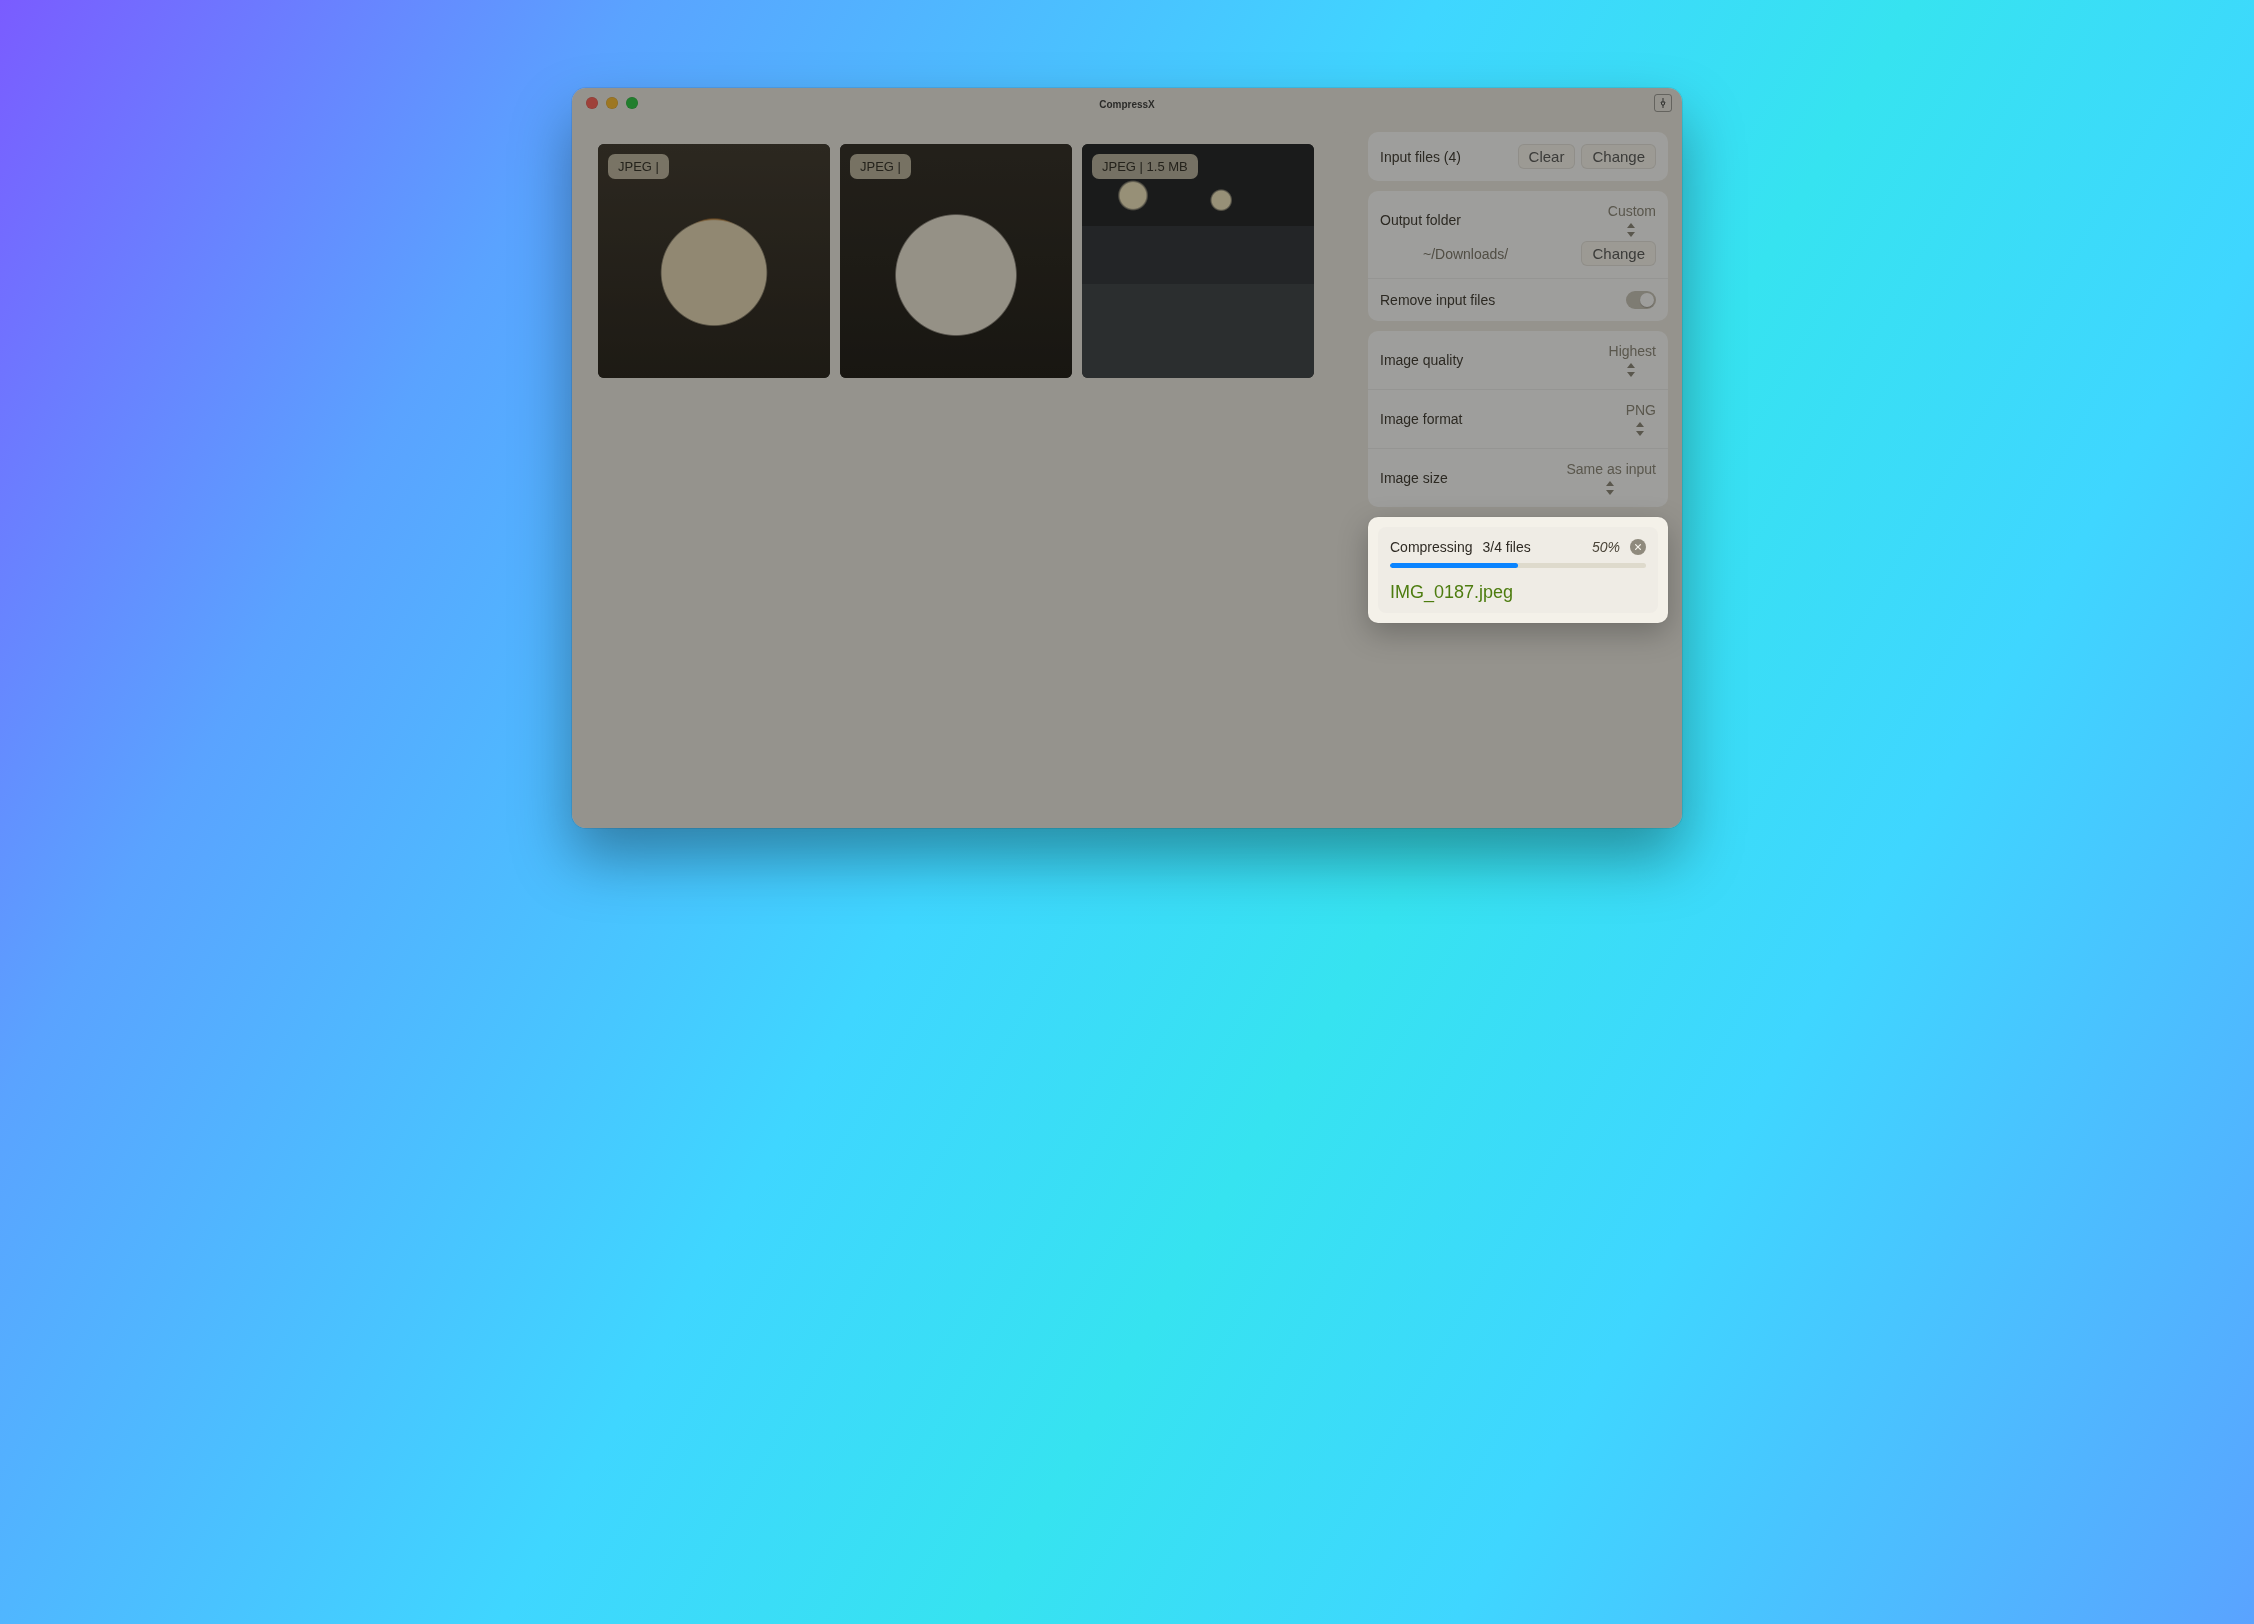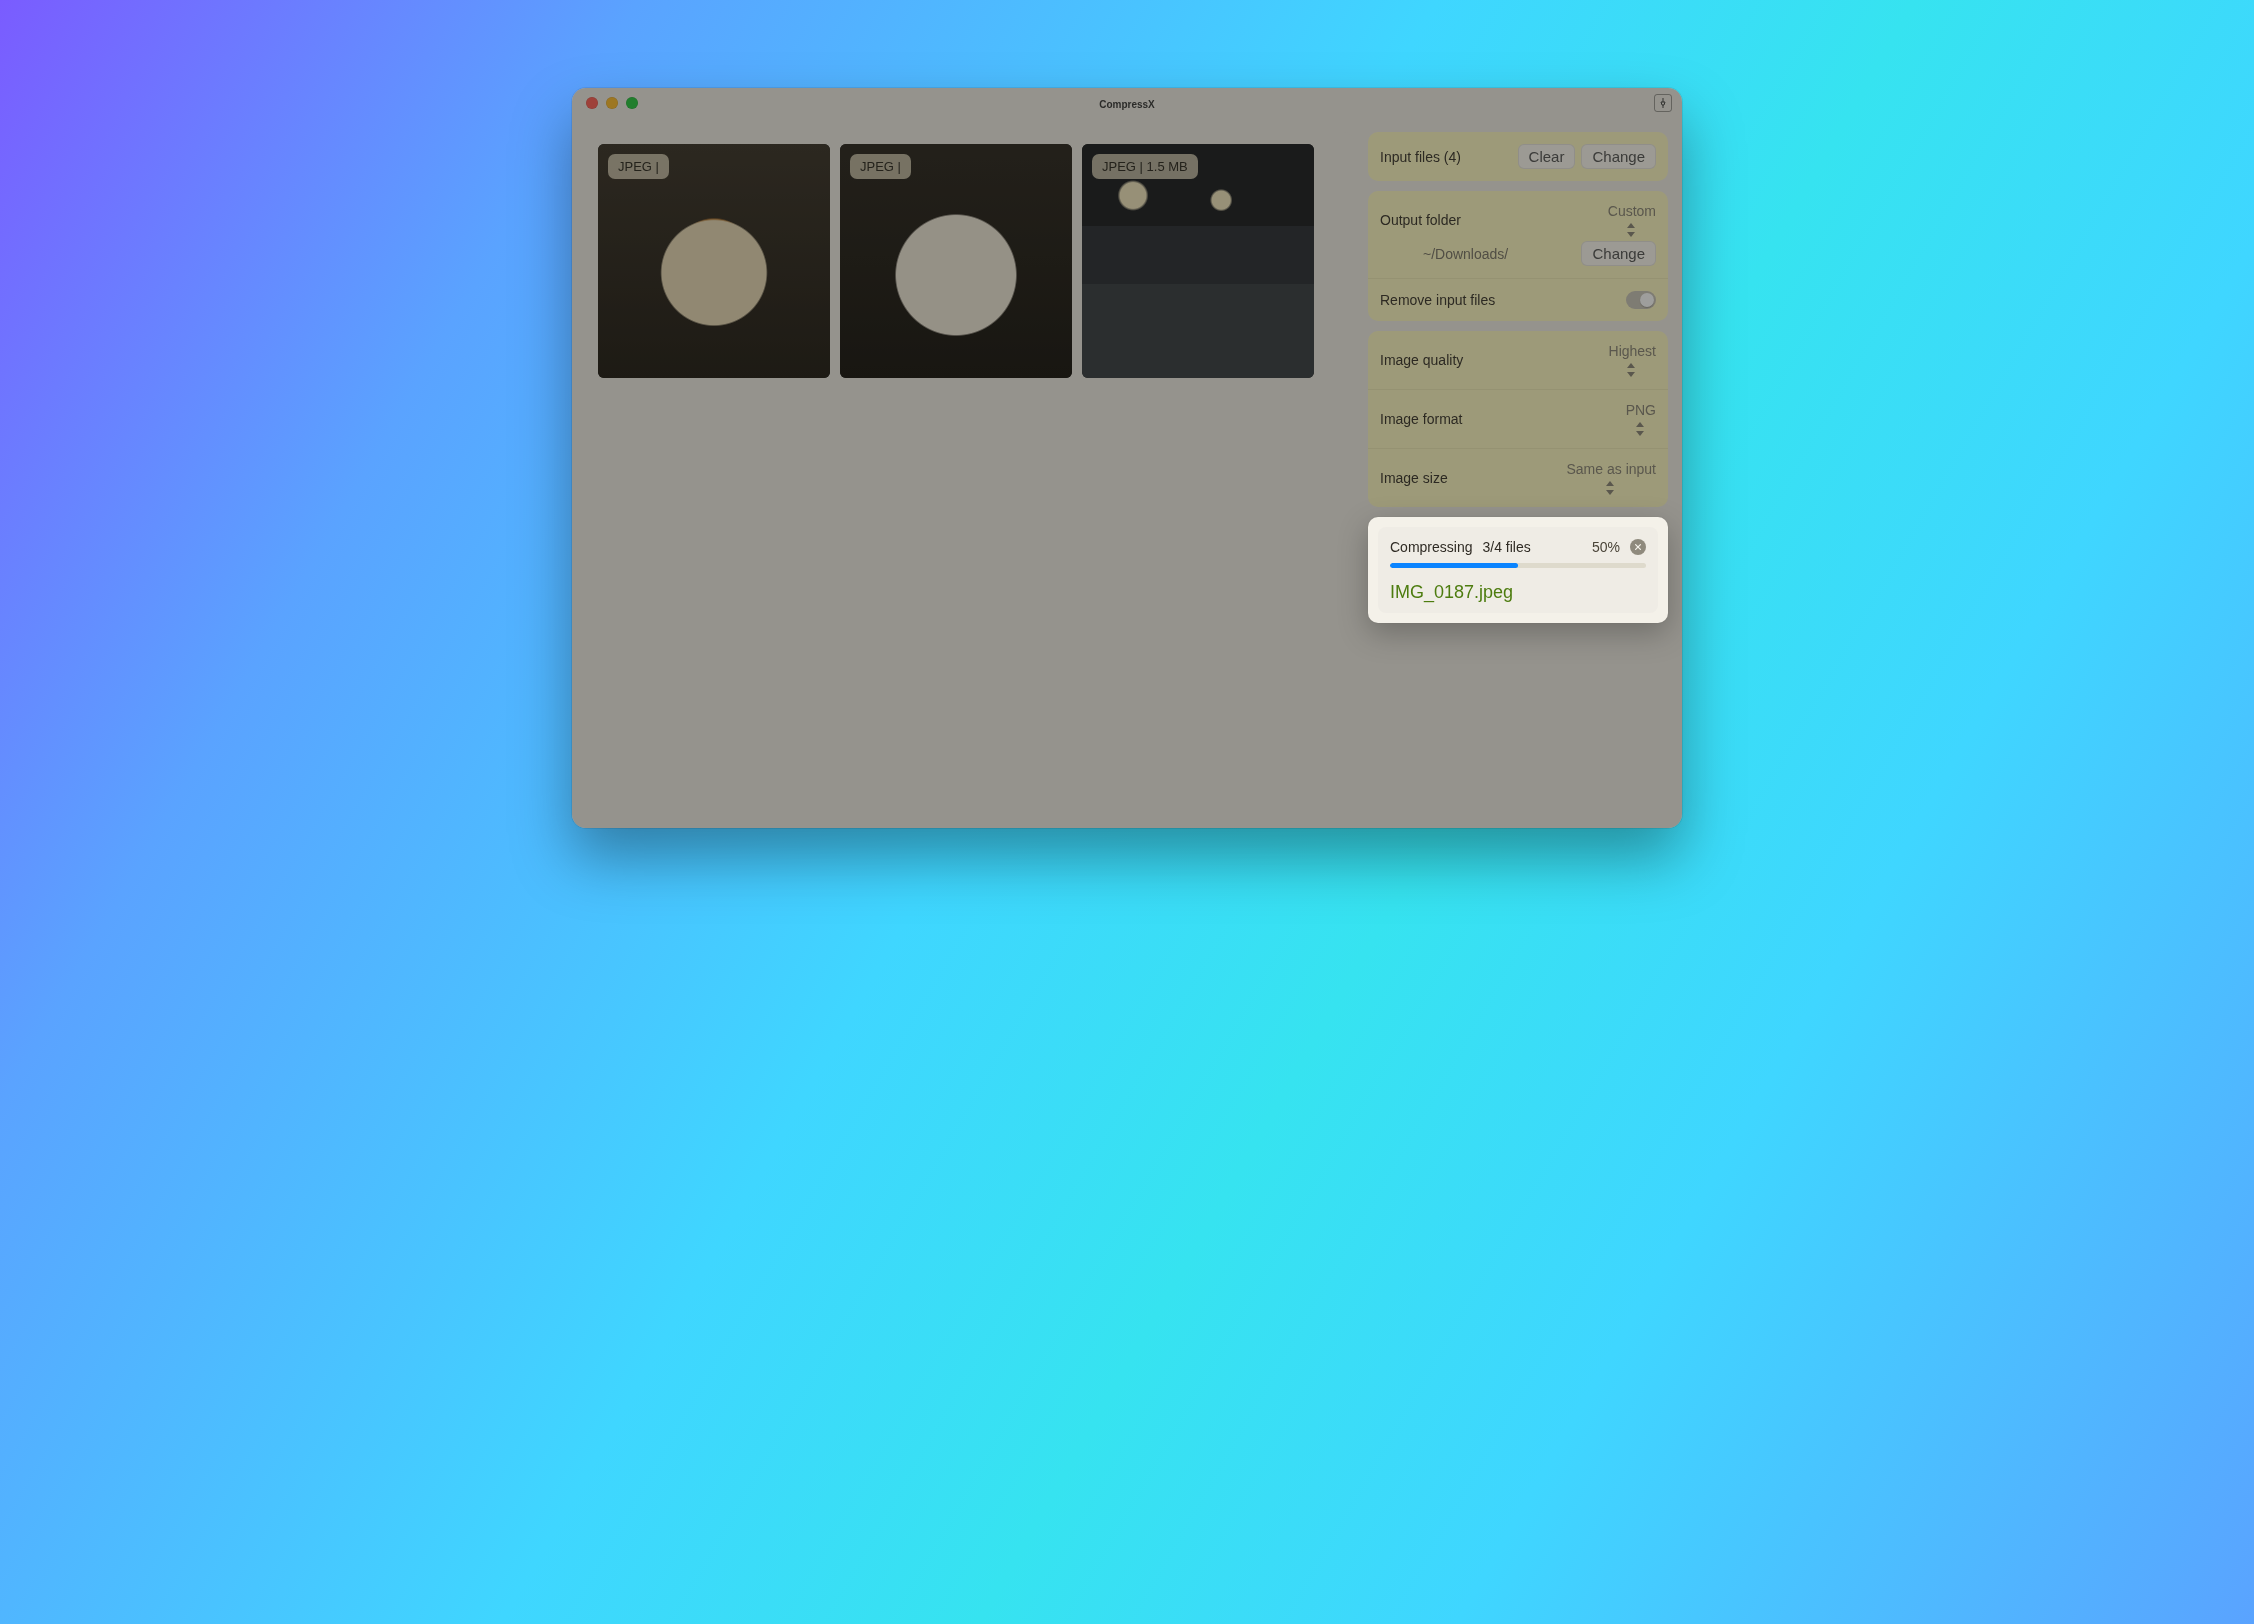--- a/index.html
+++ b/index.html
@@ -123,21 +123,21 @@
       linear-gradient(#1c1e22 0 35%, #2b3036 35% 60%, #3a3f44 60% 100%); }
 
   
   .sidebar {
     width: 300px;
     display: flex;
     flex-direction: column;
     gap: 10px;
   }
   .panel {
-    background: #fef9c3;
+    background: #ffffff;
     border-radius: 10px;
   }
   .row {
     display: flex;
     align-items: center;
     justify-content: space-between;
     padding: 12px 12px;
     font-size: 14px;
     color: #3b362e;
   }
@@ -193,21 +193,21 @@
     background: #efece5;
     margin: 0 10px;
     border-radius: 8px;
     padding: 12px 12px 10px 12px;
   }
   .prog-head {
     display:flex; align-items:center; gap:10px;
     font-size: 14px; color: #2f2b24;
   }
   .prog-head .spacer { flex:1; }
-  .prog-head .pct { color: #4a4438; }
+  .prog-head .pct { color: #4a4438; font-style: italic; }
   .cancel {
     width: 16px; height: 16px;
     border-radius: 50%;
     background: #8f8a7d;
     display:flex; align-items:center; justify-content:center;
     cursor:pointer;
   }
   .cancel svg { width:8px; height:8px; }
   .bar {
     margin-top: 8px;

